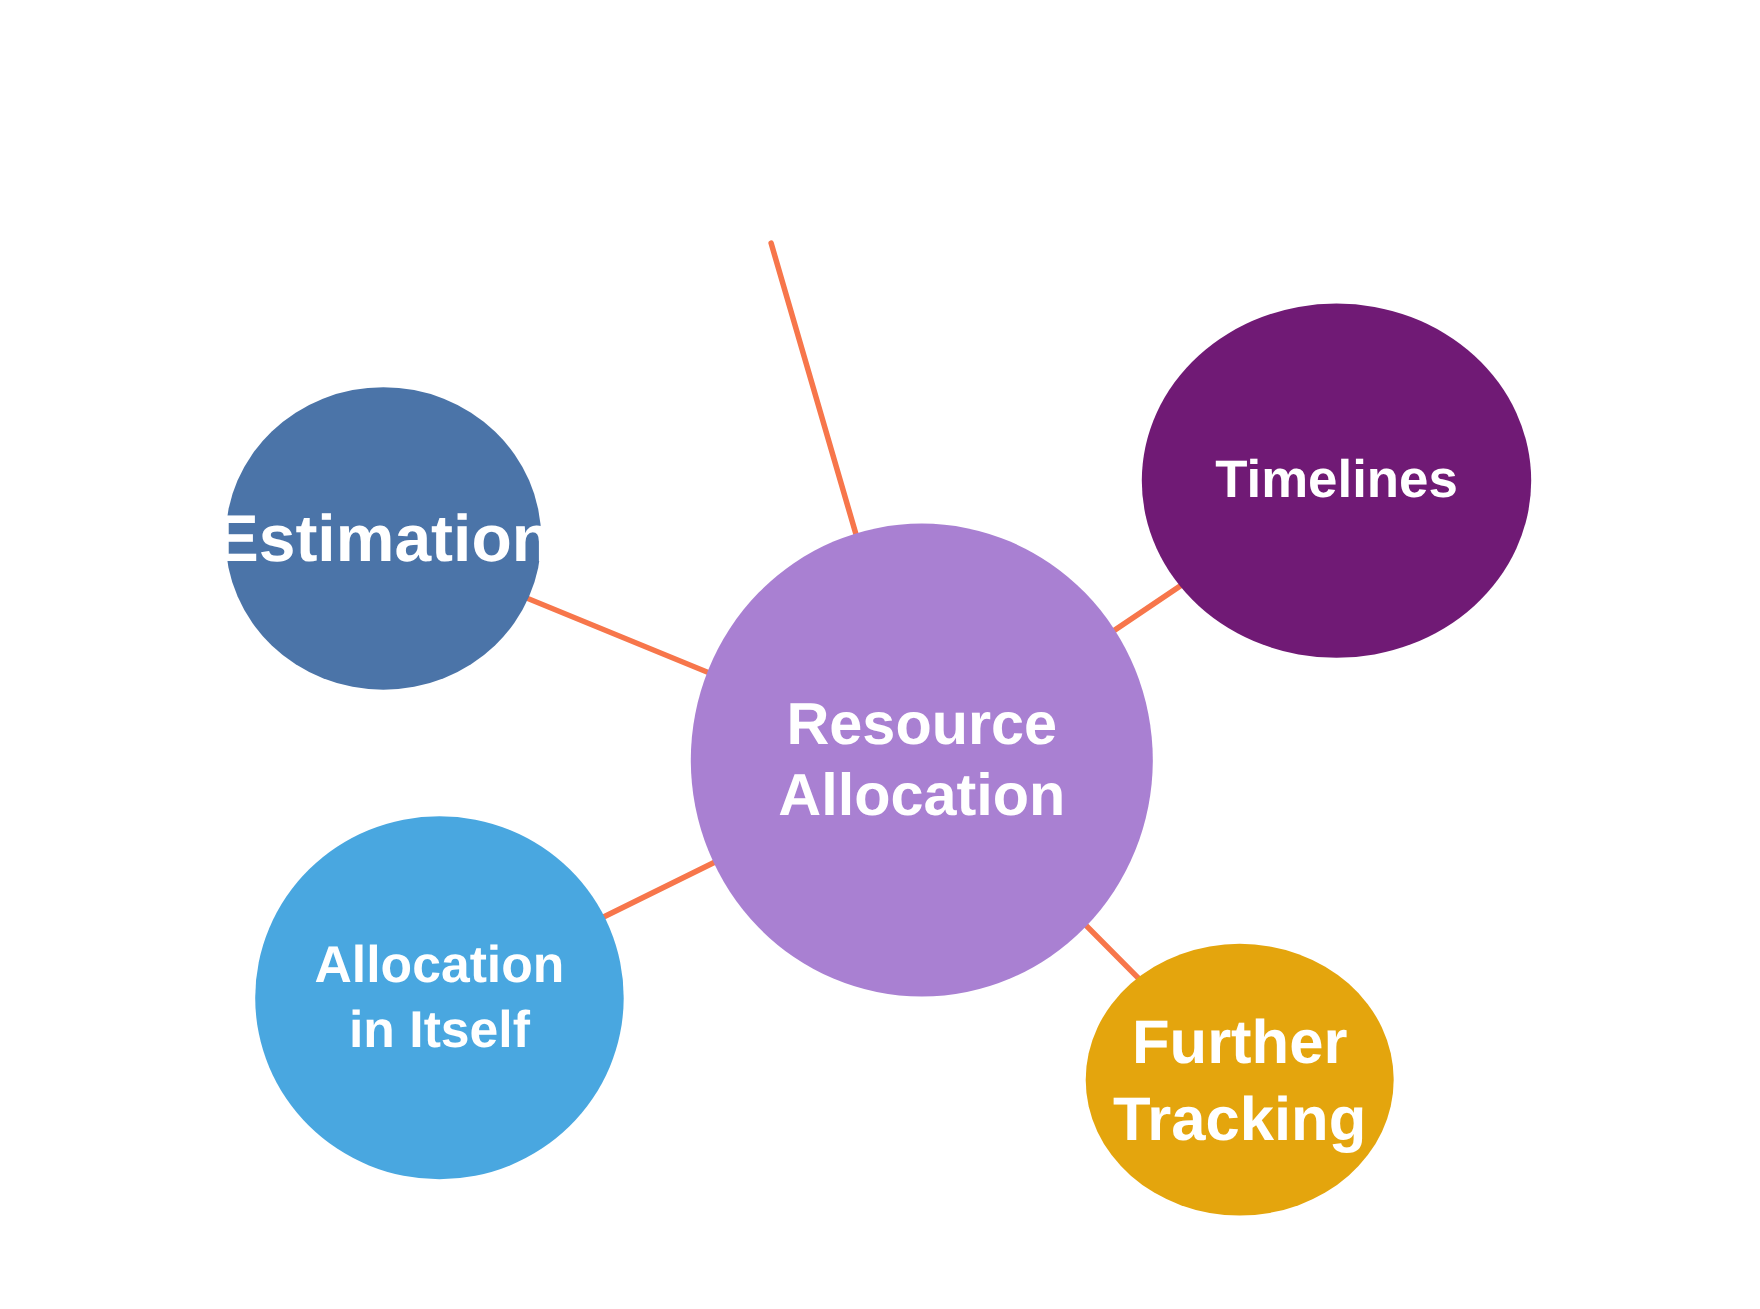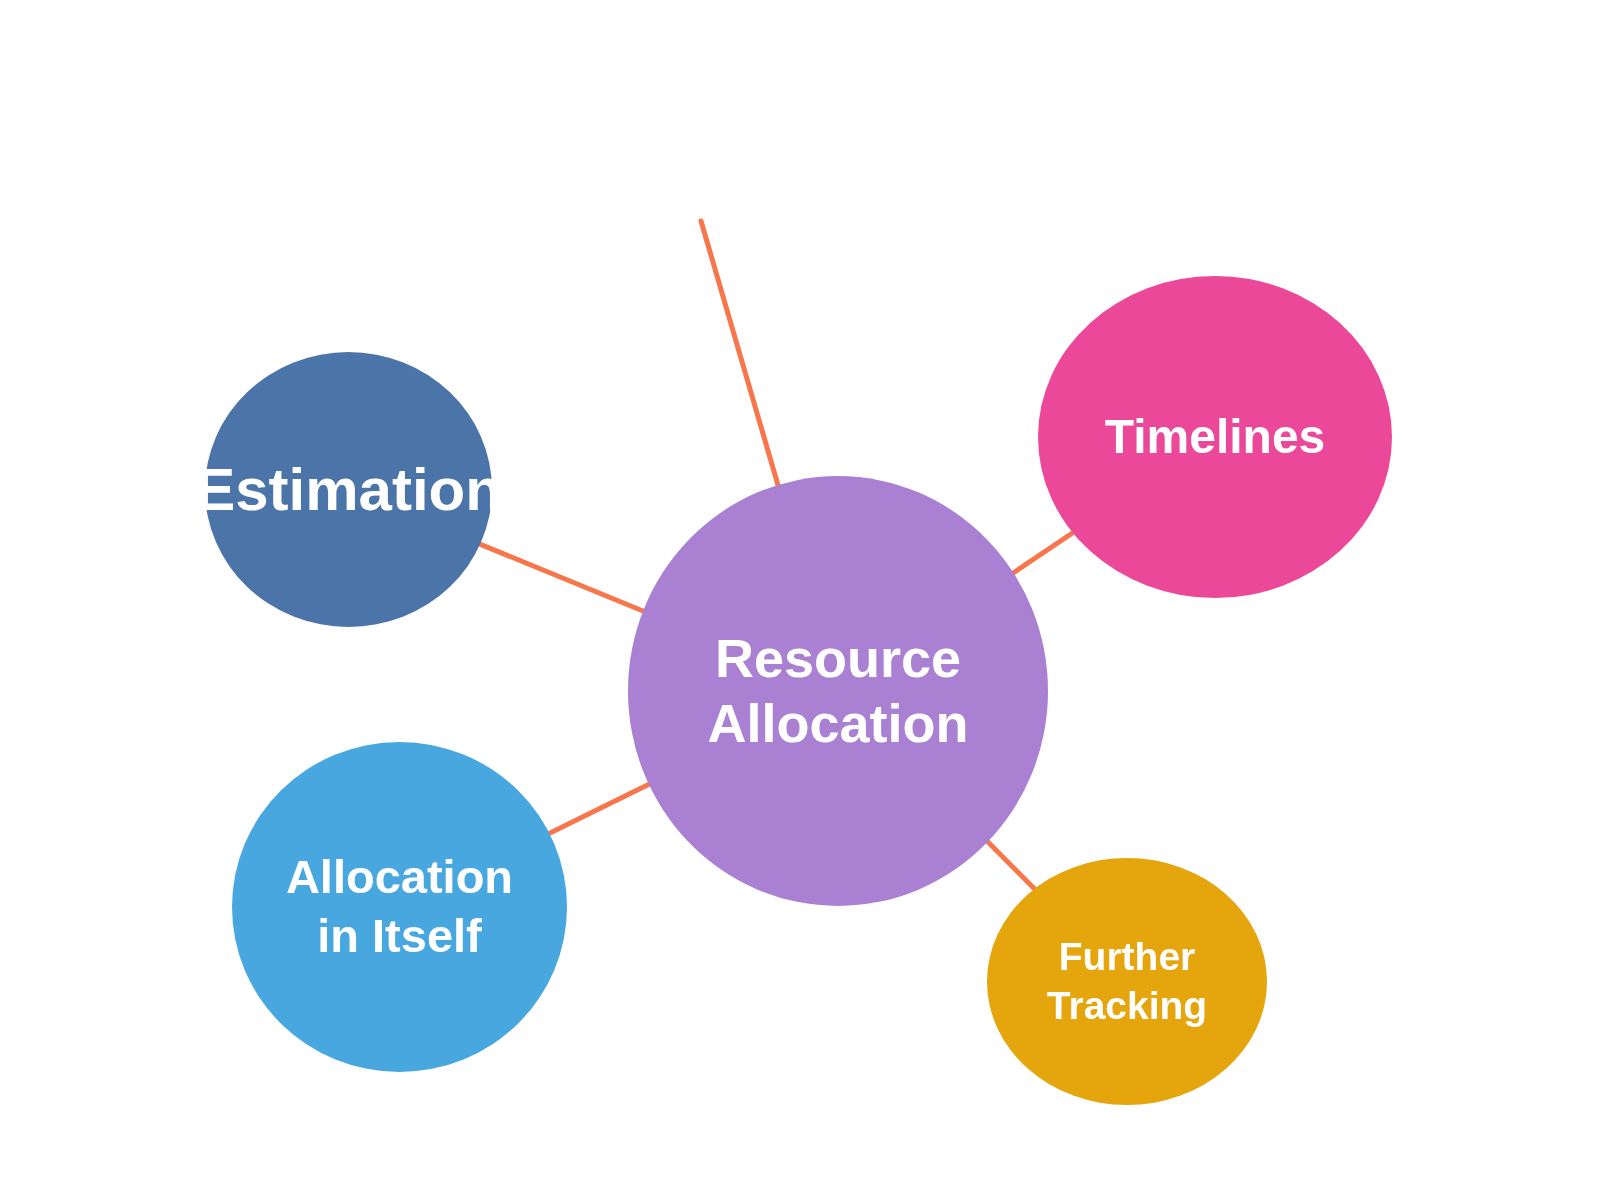--- a/index.html
+++ b/index.html
@@ -39,37 +39,37 @@
   }
   .node-label {
     white-space: pre-line;
     display: block;
   }
   .n-center     { left: 628px;  top: 476px; width: 420px; height: 430px; font-size: 54px; line-height: 1.2; }
   .n-analytics  { left: 519px;  top: 43px;  width: 364px; height: 356px; font-size: 48px; line-height: 1.2; }
   .n-timelines  { left: 1038px; top: 276px; width: 354px; height: 322px; font-size: 48px; line-height: 1.2; }
   .n-estimation { left: 205px;  top: 352px; width: 287px; height: 275px; font-size: 60px; line-height: 1.2; }
   .n-allocation { left: 232px;  top: 742px; width: 335px; height: 330px; font-size: 47px; line-height: 1.25; }
-  .n-further    { left: 987px;  top: 858px; width: 280px; height: 247px; font-size: 39px; line-height: 1.25; }
+  .n-further    { left: 987px;  top: 858px; width: 280px; height: 247px; font-size: 56px; line-height: 1.25; }
 </style>
 </head>
 <body>
 
 <div class="canvas">
 
   <svg class="edges-layer" viewBox="0 0 1600 1190" xmlns="http://www.w3.org/2000/svg">
     <line class="edge" x1="838" y1="691" x2="701" y2="221" stroke="#F7764B"></line>
     <line class="edge" x1="838" y1="691" x2="1215" y2="437" stroke="#F7764B"></line>
     <line class="edge" x1="838" y1="691" x2="348" y2="490" stroke="#F7764B"></line>
     <line class="edge" x1="838" y1="691" x2="400" y2="907" stroke="#F7764B"></line>
     <line class="edge" x1="838" y1="691" x2="1127" y2="982" stroke="#F7764B"></line>
   </svg>
 
 
-  <div class="node n-timelines" style="background-color: #ec4899; color: rgb(255, 255, 255);">
+  <div class="node n-timelines" style="background-color: #701a75; color: rgb(255, 255, 255);">
     <span class="node-label">Timelines</span>
   </div>
 
   <div class="node n-estimation" style="background-color: rgb(75, 116, 168); color: rgb(255, 255, 255);">
     <span class="node-label">Estimation</span>
   </div>
 
   <div class="node n-center" style="background-color: rgb(169, 128, 210); color: rgb(255, 255, 255);">
     <span class="node-label">Resource
 Allocation</span>

